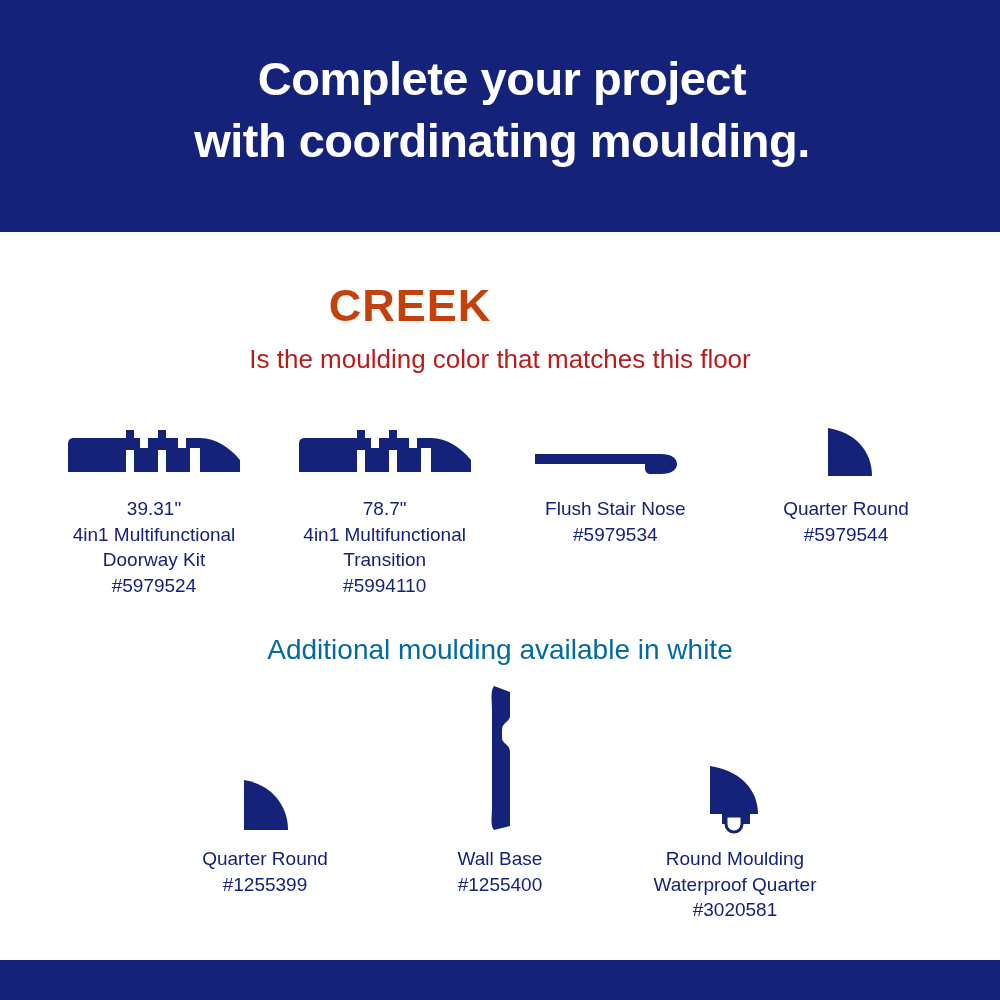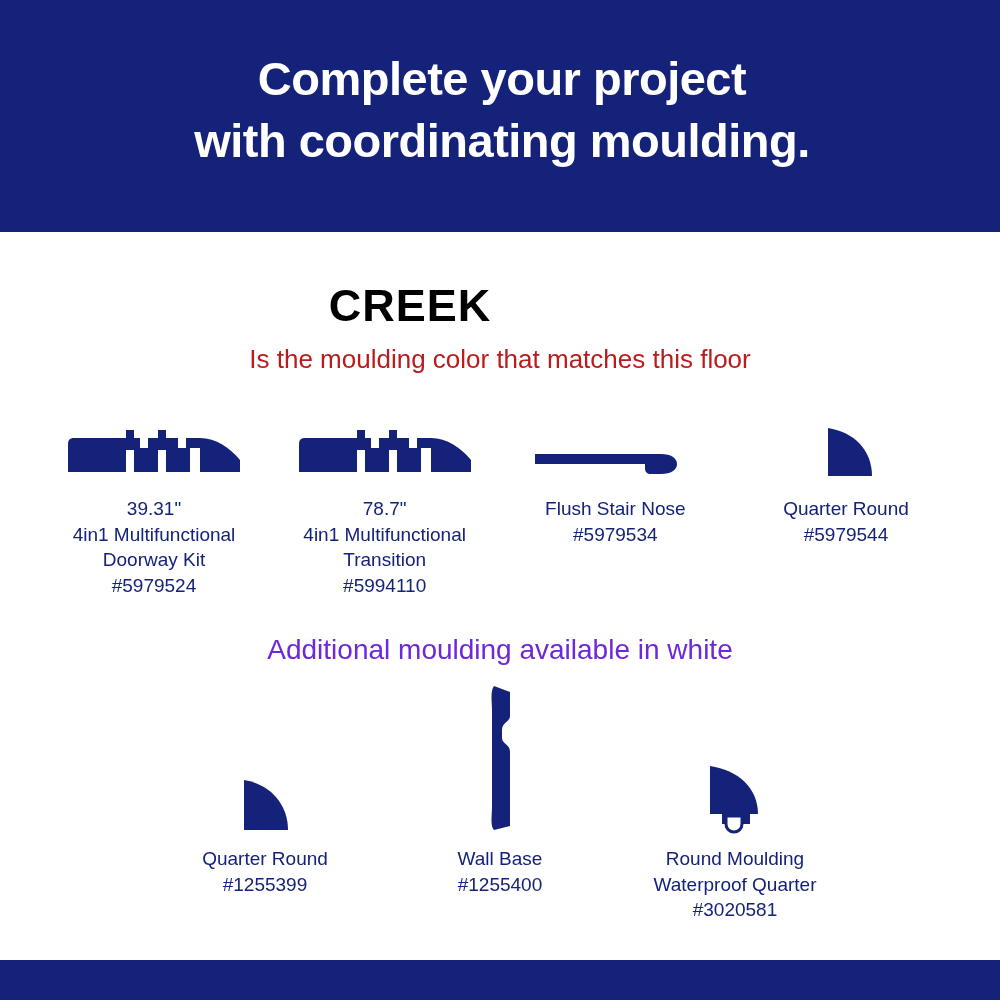--- a/index.html
+++ b/index.html
@@ -41,21 +41,21 @@
     left: 0; top: 232px;
     width: 1000px; height: 728px;
     background: #ffffff;
   }
 
   .color-name {
     position: absolute;
     left: 0; top: 48px;
     width: 820px;
     text-align: center;
-    color: #000000;
+    color: #c2410c;
     font-size: 45px;
     font-weight: 700;
     letter-spacing: 1px;
   }
   .color-sub {
     position: absolute;
     left: 0; top: 112px;
     width: 1000px;
     text-align: center;
     color: #b91c1c;
@@ -100,21 +100,21 @@
     line-height: 1.35;
     font-weight: 400;
   }
 
   
   .addl-head {
     position: absolute;
     left: 0; top: 402px;
     width: 1000px;
     text-align: center;
-    color: #6d28d9;
+    color: #0369a1;
     font-size: 28px;
     font-weight: 400;
   }
   .row2 {
     position: absolute;
     left: 150px; top: 452px;
     width: 700px; height: 240px;
     display: flex;
     align-items: flex-start;
     justify-content: space-between;

